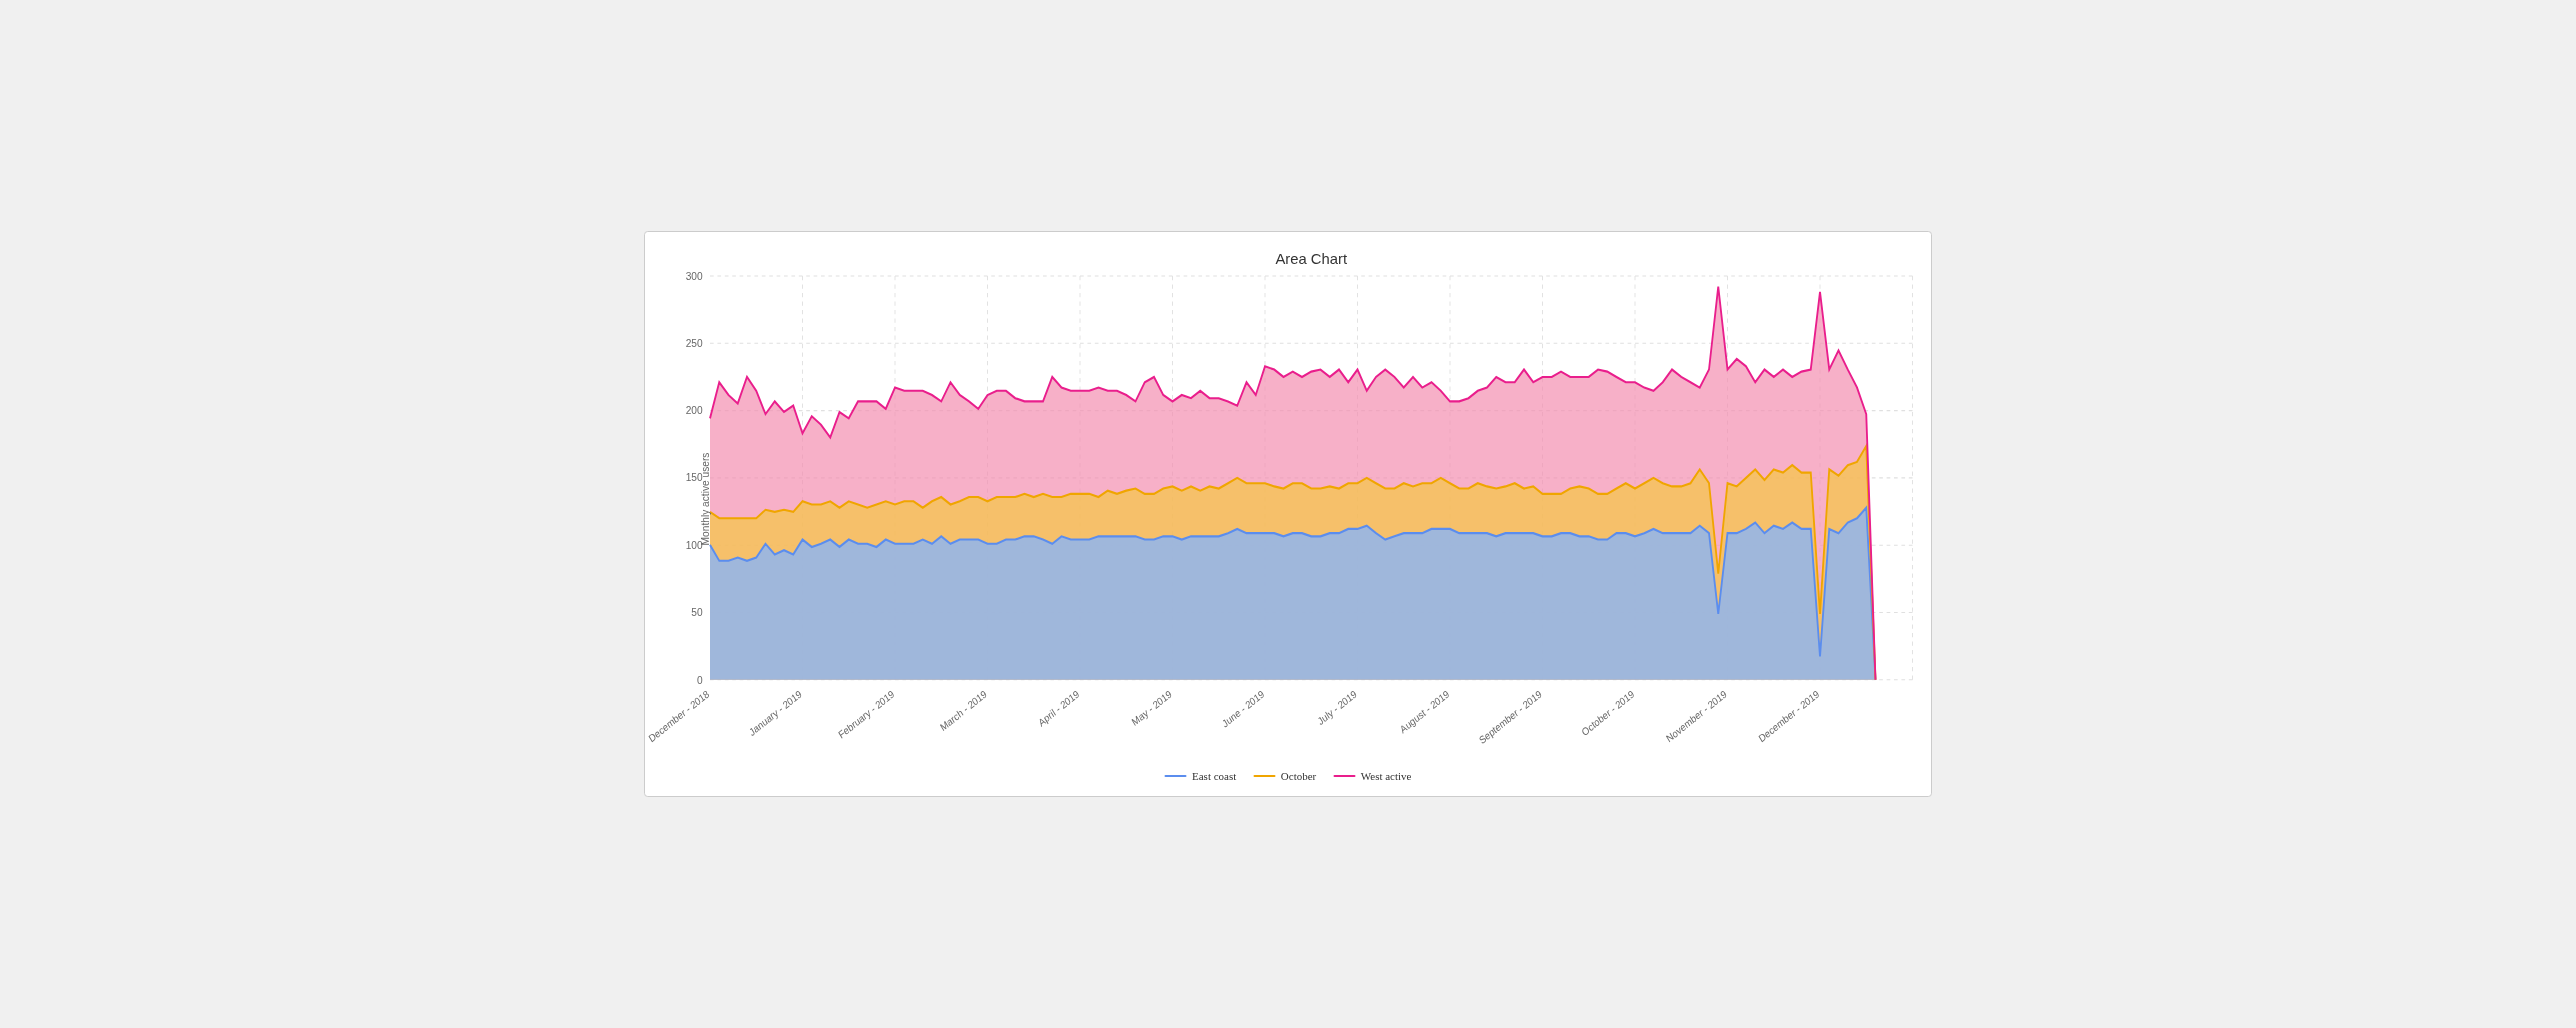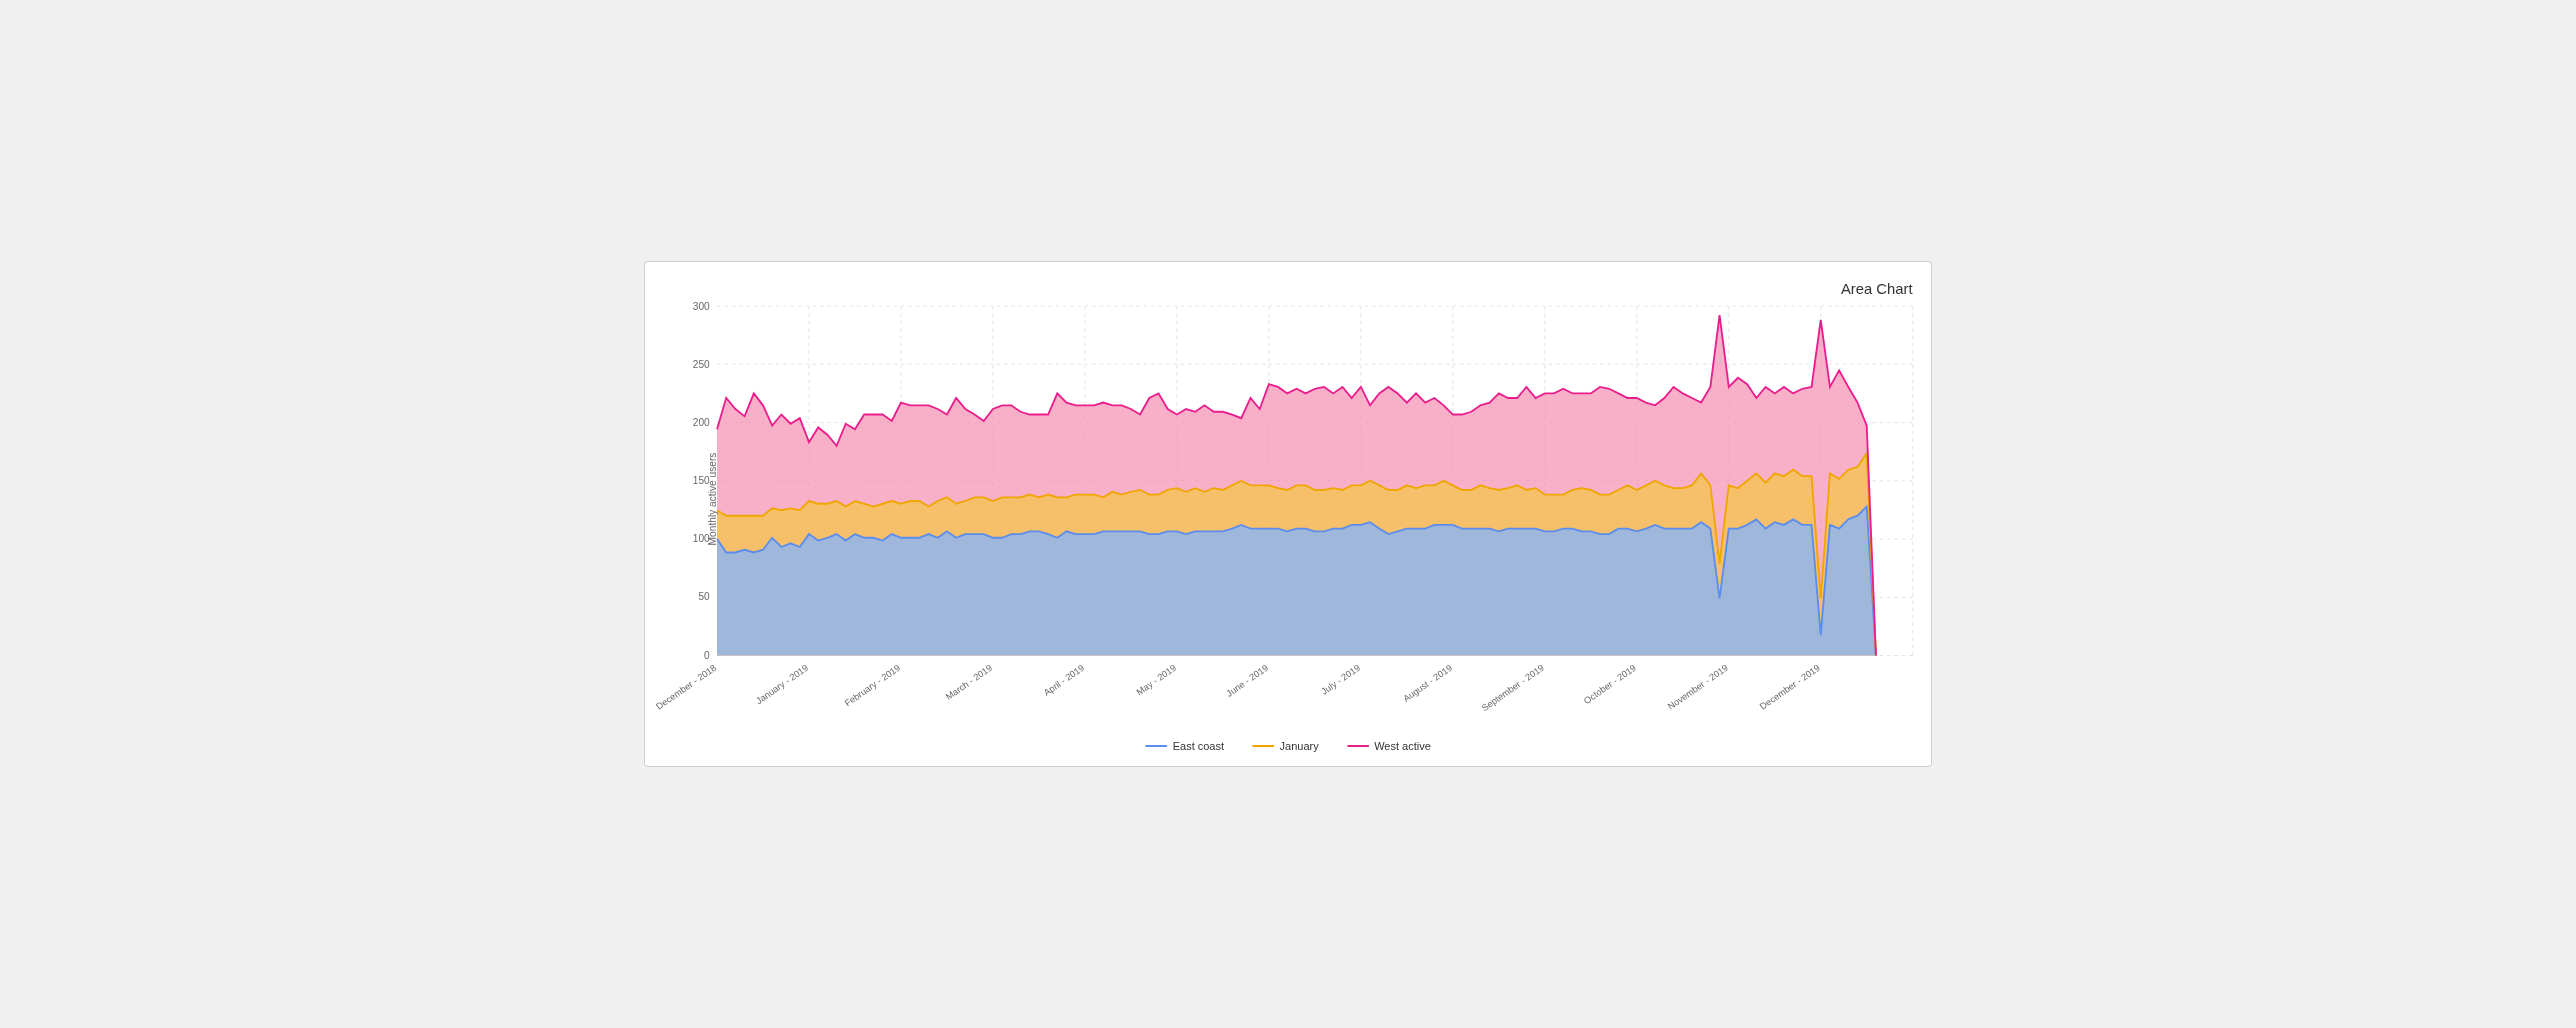--- a/index.html
+++ b/index.html
@@ -9,26 +9,25 @@
       align-items: center;
       justify-content: center;
       min-height: 100vh;
       font-family: Arial, sans-serif;
     }
     .chart-container {
       background: #fff;
       border: 0.9px solid #ccc;
       border-radius: 3.7px;
       width: 1288px;
-      height: 506px;
+      height: 566px;
       position: relative;
       padding: 18.5px 18.5px 74px 65px;
       display: flex;
       flex-direction: column;
-      align-items: flex-end;
     }
     .chart-title {
       text-align: center;
       font-size: 14.8px;
       color: #333;
       margin-bottom: 9.2px;
       font-weight: normal;
     }
     .chart-area {
       flex: 1;
@@ -42,24 +41,25 @@
       font-size: 10.2px;
       color: #666;
       white-space: nowrap;
     }
     .legend {
       position: absolute;
       bottom: 14px;
       left: 50%;
       transform: translateX(-50%);
       display: flex;
-      gap: 28px;
+      gap: 17px;
       align-items: center;
       font-size: 11px;
       color: #333;
+      font-family: Liberation Serif, serif;
     }
     .legend-item {
       display: flex;
       align-items: center;
       gap: 5.5px;
     }
     .legend-line {
       width: 22px;
       height: 2.8px;
       border-radius: 1.8px;
@@ -539,21 +539,21 @@
     </svg>
   </div>
 
   <div class="legend">
     <div class="legend-item">
       <div class="legend-line" style="background:#5b8dee;"></div>
       <span>East coast</span>
     </div>
     <div class="legend-item">
       <div class="legend-line" style="background:#f0a500;"></div>
-      <span>January</span>
+      <span>October</span>
     </div>
     <div class="legend-item">
       <div class="legend-line" style="background:#e91e8c;"></div>
       <span>West active</span>
     </div>
   </div>
 </div>
 
 
 </body></html>

